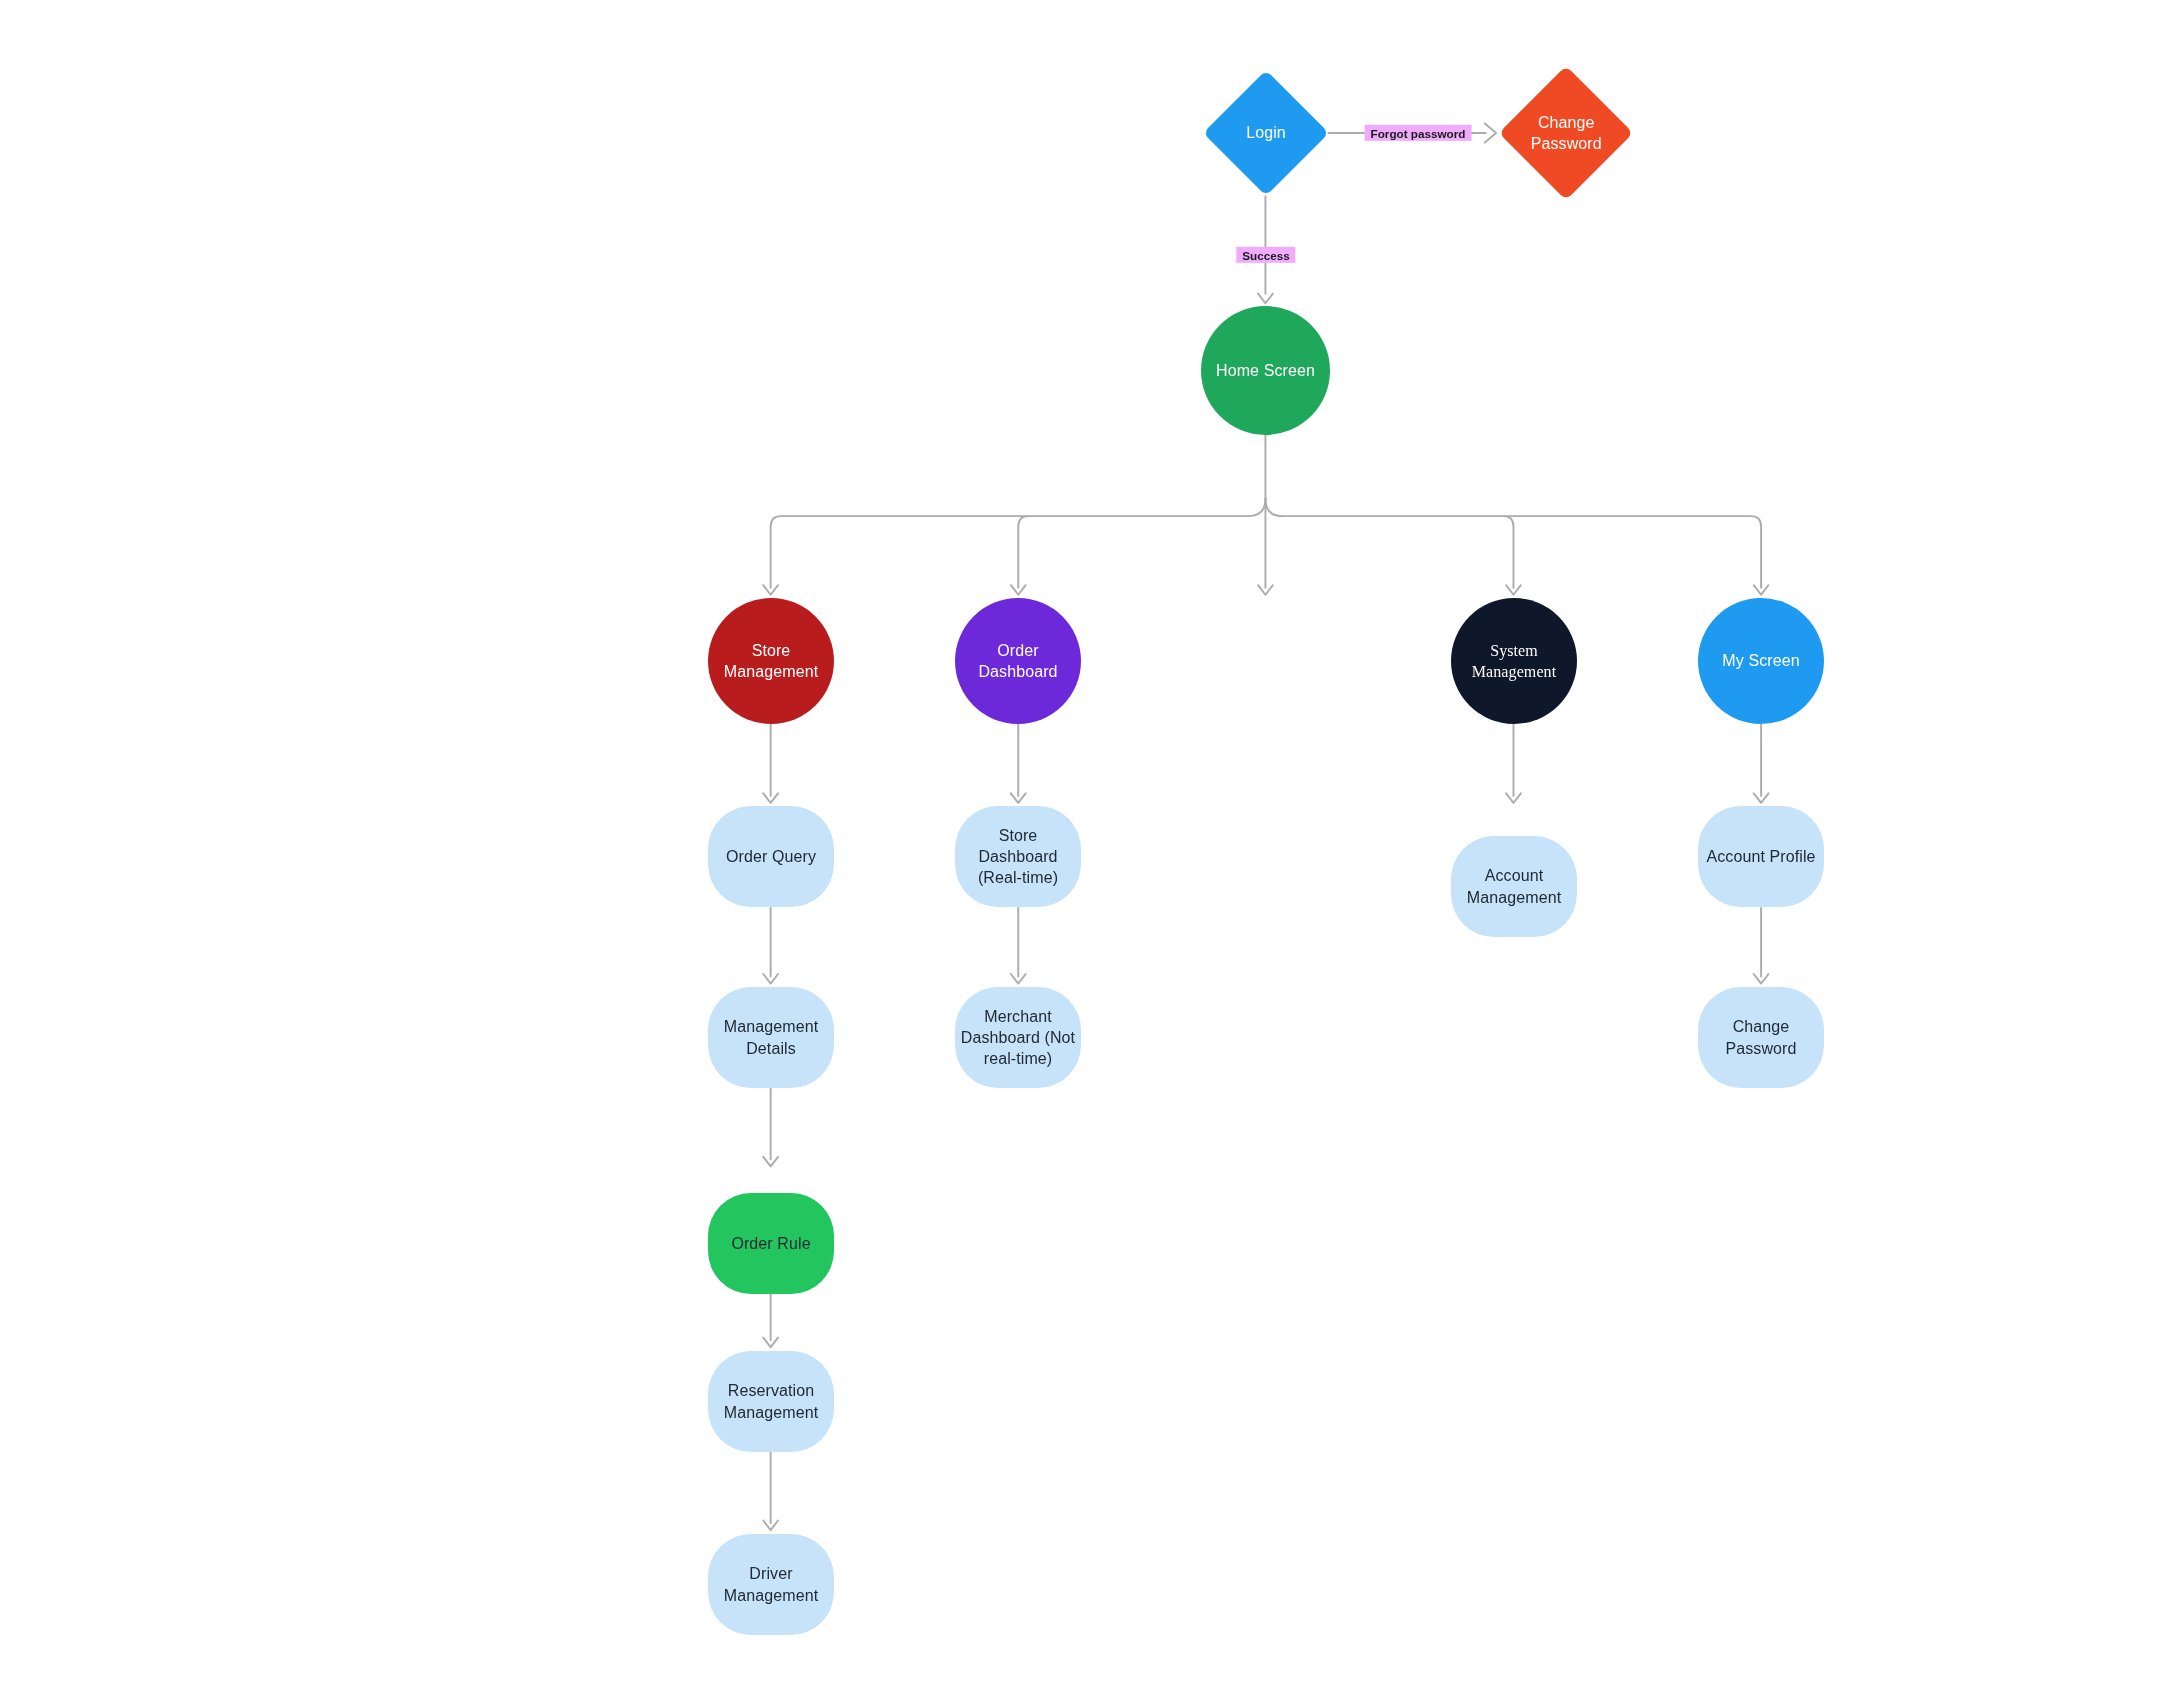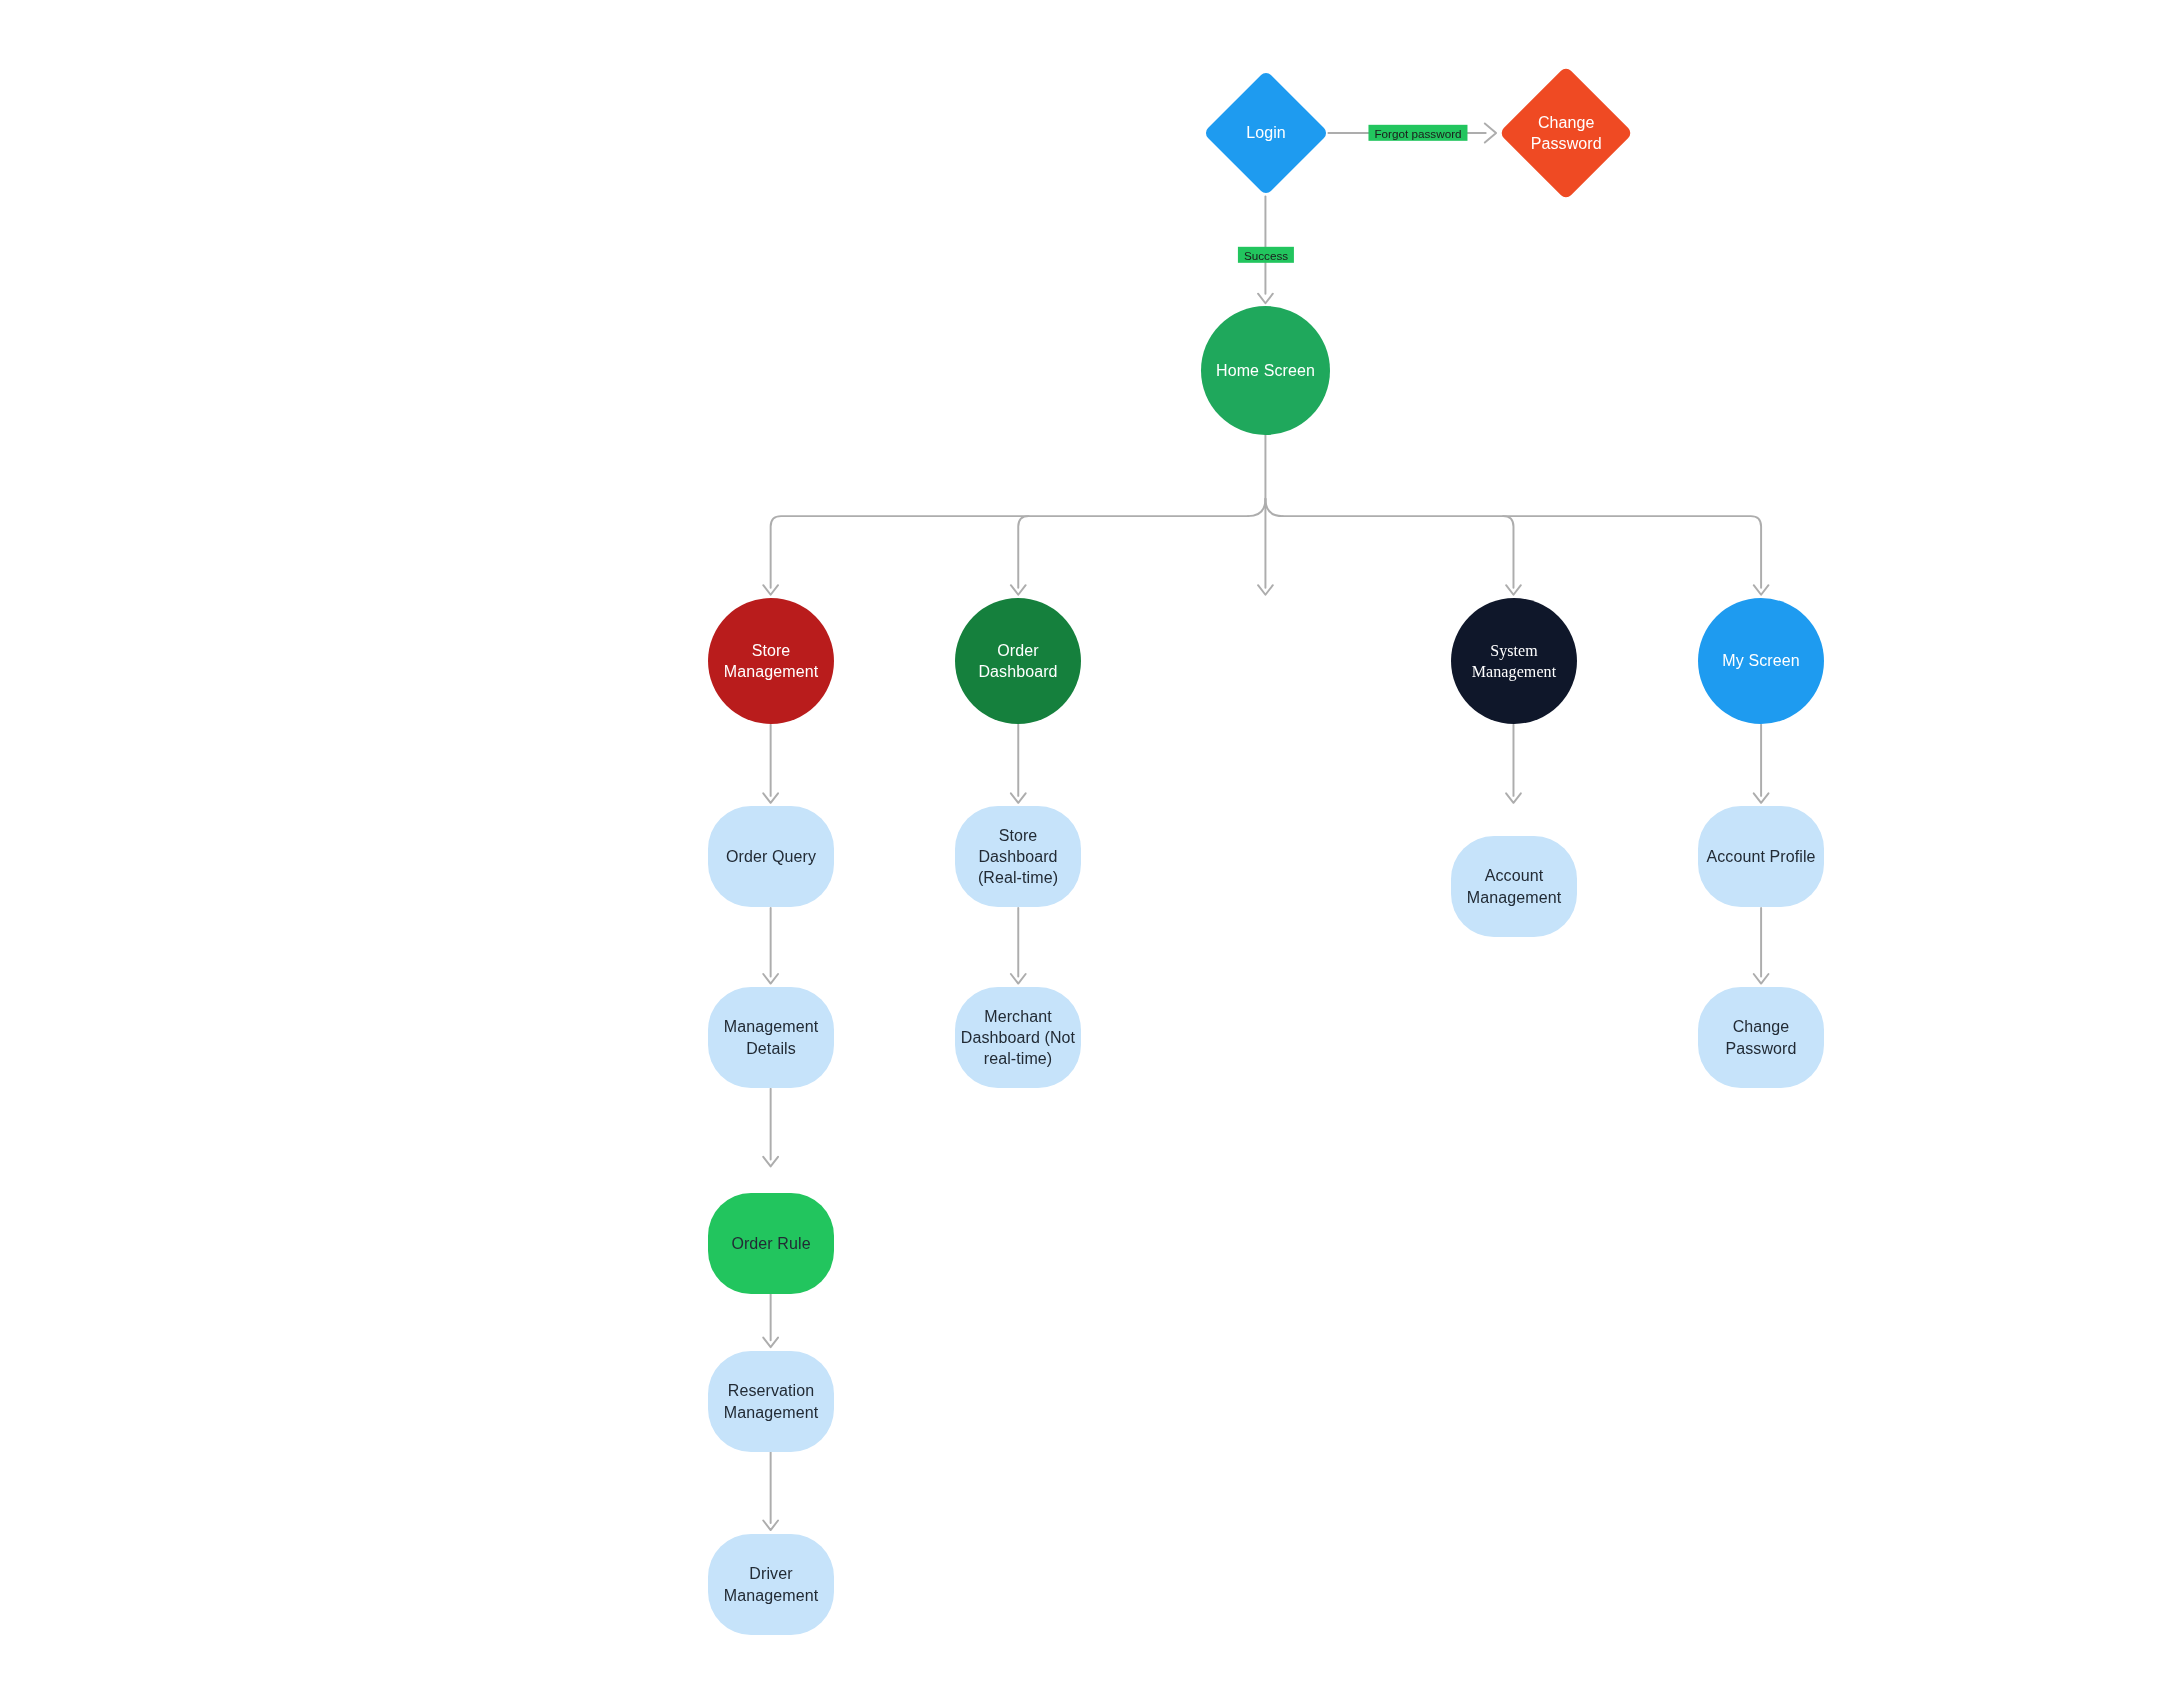--- a/index.html
+++ b/index.html
@@ -62,24 +62,24 @@
     width:126px;
     height:101px;
     border-radius:43px;
     color:var(--boxtext,#222B35);
     padding:0 2.2px;
   }
   .box .lbl{ width:100%; }
   .edge-label{
     position:absolute;
     transform:translate(-50%,-50%);
-    background:#22c55e;
+    background:#f0abfc;
     color:var(--edgetext,#1B1B1B);
     font-size:11.7px;
-    font-weight:400;
+    font-weight:700;
     padding:1.7px 6px;
     white-space:nowrap;
   }
 </style>
 </head>
 <body>
 
 <div class="stage" style="--line: #ADADAD; --boxtext: #222B35; --edgetext: #1B1B1B;">
 
   <svg class="connectors" viewBox="0 0 5824 3920" xmlns="http://www.w3.org/2000/svg">
@@ -167,21 +167,21 @@
     <div class="lbl">Change Password</div>
   </div>
 
   <div class="node circle big" style="left: 1201px; top: 306px; background: rgb(31, 168, 92);">
     <div class="lbl">Home Screen</div>
   </div>
 
   <div class="node circle" style="left: 708px; top: 598px; background: #b91c1c;">
     <div class="lbl">Store Management</div>
   </div>
-  <div class="node circle" style="left: 955px; top: 598px; background: #15803d;">
+  <div class="node circle" style="left: 955px; top: 598px; background: #6d28d9;">
     <div class="lbl">Order Dashboard</div>
   </div>
   <div class="node circle" style="left: 1451px; top: 598px; background: #0f172a; font-family: Liberation Serif, serif;">
     <div class="lbl">System Management</div>
   </div>
   <div class="node circle" style="left: 1698px; top: 598px; background: rgb(30, 155, 240);">
     <div class="lbl">My Screen</div>
   </div>
 
   <div class="node box" style="left: 708px; top: 806px; background: rgb(198, 227, 250);">

